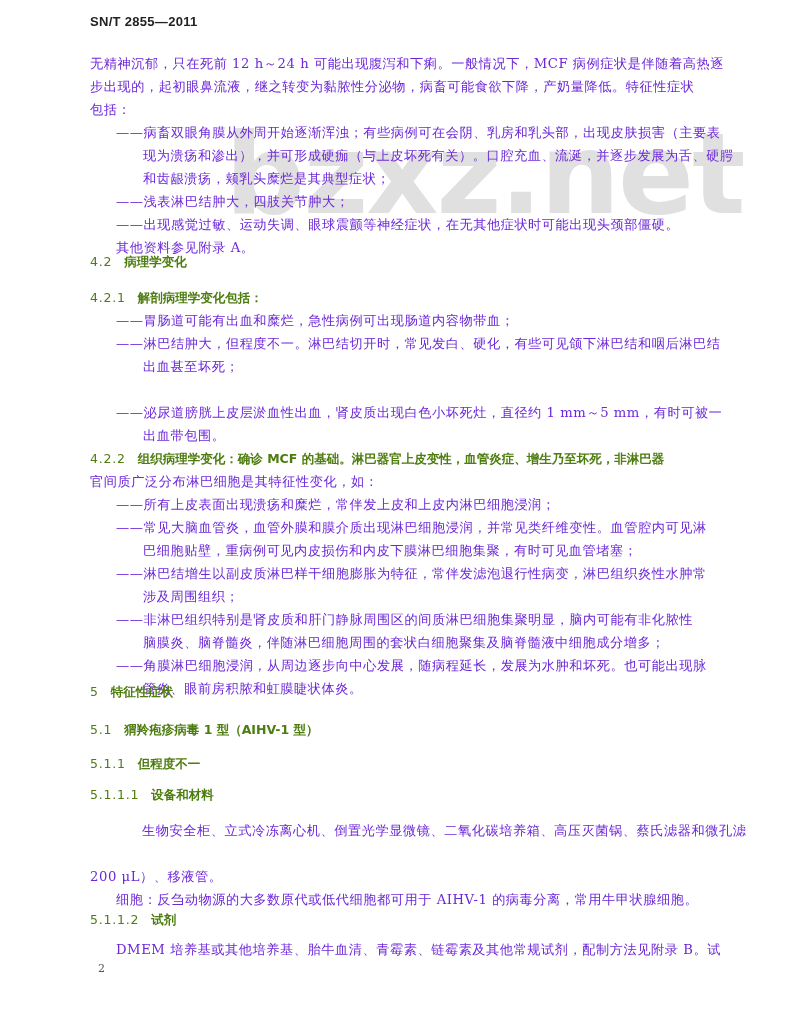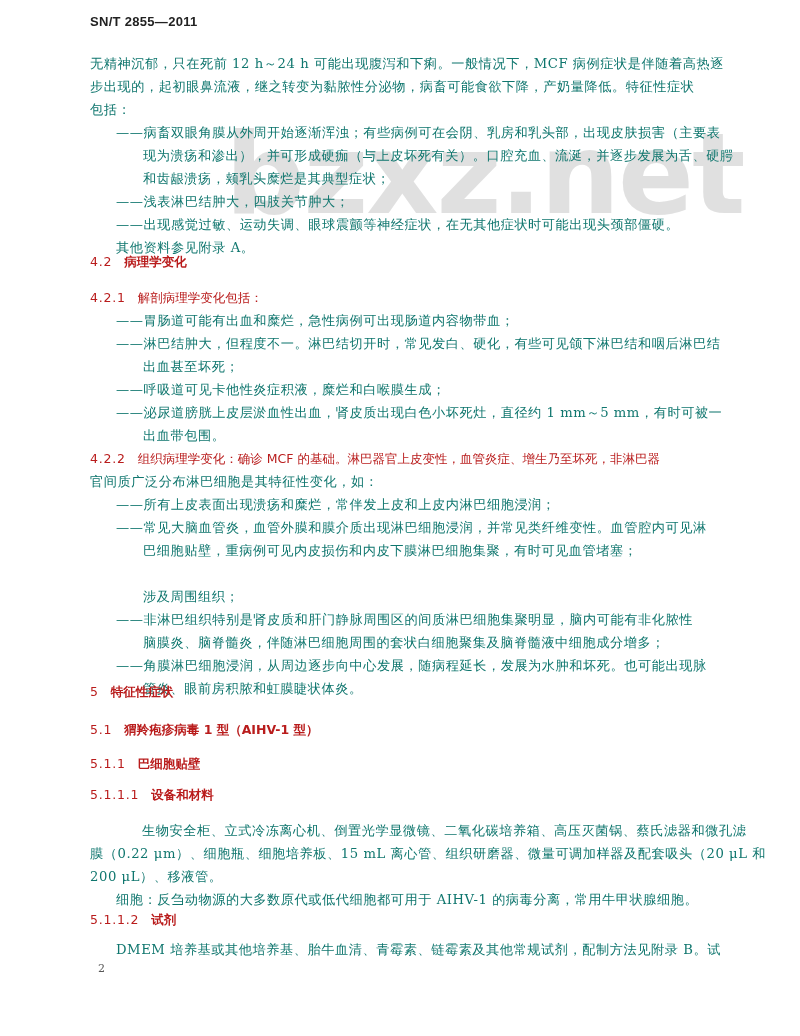--- a/index.html
+++ b/index.html
@@ -1,24 +1,24 @@
 <!DOCTYPE html>
 <html><head>
 <meta charset="utf-8">
 <style>
   html, body { margin: 0; padding: 0; background: #ffffff; }
   body { width: 800px; height: 1036px; position: relative; overflow: hidden;
          font-family: "DejaVu Serif", "Liberation Serif", serif; color: #2a2a2a; }
   .page { position: absolute; left: 0; top: 0; width: 800px; height: 1036px; }
   .header { position: absolute; left: 90px; top: 14px; font-family: "Liberation Sans", "DejaVu Sans", sans-serif;
             font-weight: bold; font-size: 13px; color: #222; letter-spacing: 0.3px; }
-  .line { position: absolute; font-size: 13.2px; line-height: 16px; white-space: nowrap; color: #0f766e; letter-spacing: 0.55px; }
-  .heading { position: absolute; font-family: "DejaVu Sans", "Liberation Sans", sans-serif; font-size: 12.5px; font-weight: bold; color: #b91c1c; white-space: nowrap; text-align: right; }
+  .line { position: absolute; font-size: 13.2px; line-height: 16px; white-space: nowrap; color: #6d28d9; letter-spacing: 0.55px; }
+  .heading { position: absolute; font-family: "DejaVu Sans", "Liberation Sans", sans-serif; font-size: 12.5px; font-weight: bold; color: #4d7c0f; white-space: nowrap; text-align: right; }
   .heading .num { display: inline-block; margin-right: 12px; font-weight: normal; letter-spacing: 0.8px; }
-  .heading.plain .label { font-weight: normal; margin-top: 20px; }
+  .heading.plain .label { font-weight: bold; margin-top: 20px; }
   .watermark { position: absolute; left: 225px; top: 118px; font-family: "DejaVu Sans", "Liberation Sans", sans-serif;
                font-weight: bold; font-size: 112px; line-height: 112px; color: #c8c8c8; opacity: 0.55; letter-spacing: -2px; pointer-events: none; }
   .pageno { position: absolute; left: 98px; top: 962px; font-size: 11px; color: #555; }
 </style>
 </head>
 <body>
 
 <div class="page">
 
   <div class="header">SN/T 2855—2011</div>
@@ -39,52 +39,51 @@
   <div class="heading" style="left:90px; top:254px;">
     <span class="num">4.2</span><span class="label">病理学变化</span>
   </div>
 
   <div class="heading plain" style="left:90px; top:290px;">
     <span class="num">4.2.1</span><span class="label">解剖病理学变化包括：</span>
   </div>
   <div class="line" style="left:116px; top:313px;">——胃肠道可能有出血和糜烂，急性病例可出现肠道内容物带血；</div>
   <div class="line" style="left:116px; top:336px;">——淋巴结肿大，但程度不一。淋巴结切开时，常见发白、硬化，有些可见颌下淋巴结和咽后淋巴结</div>
   <div class="line" style="left:143px; top:359px;">出血甚至坏死；</div>
-  <div class="line" style="left:116px; top:382px;">——呼吸道可见卡他性炎症积液，糜烂和白喉膜生成；</div>
   <div class="line" style="left:116px; top:405px;text-align:right;">——泌尿道膀胱上皮层淤血性出血，肾皮质出现白色小坏死灶，直径约 1 mm～5 mm，有时可被一</div>
   <div class="line" style="left:143px; top:428px;">出血带包围。</div>
 
   <div class="heading plain" style="left:90px; top:451px;">
     <span class="num">4.2.2</span><span class="label">组织病理学变化：确诊 MCF 的基础。淋巴器官上皮变性，血管炎症、增生乃至坏死，非淋巴器</span>
   </div>
   <div class="line" style="left:90px; top:474px;">官间质广泛分布淋巴细胞是其特征性变化，如：</div>
   <div class="line" style="left:116px; top:497px;">——所有上皮表面出现溃疡和糜烂，常伴发上皮和上皮内淋巴细胞浸润；</div>
   <div class="line" style="left:116px; top:520px;">——常见大脑血管炎，血管外膜和膜介质出现淋巴细胞浸润，并常见类纤维变性。血管腔内可见淋</div>
   <div class="line" style="left:143px; top:543px;">巴细胞贴壁，重病例可见内皮损伤和内皮下膜淋巴细胞集聚，有时可见血管堵塞；</div>
+  <div class="line" style="left:116px; top:566px;">——淋巴结增生以副皮质淋巴样干细胞膨胀为特征，常伴发滤泡退行性病变，淋巴组织炎性水肿常</div>
   <div class="line" style="left:143px; top:589px;">涉及周围组织；</div>
   <div class="line" style="left:143px; top:635px;">脑膜炎、脑脊髓炎，伴随淋巴细胞周围的套状白细胞聚集及脑脊髓液中细胞成分增多；</div>
   <div class="line" style="left:116px; top:612px;">——非淋巴组织特别是肾皮质和肝门静脉周围区的间质淋巴细胞集聚明显，脑内可能有非化脓性</div>
   <div class="line" style="left:116px; top:658px;">——角膜淋巴细胞浸润，从周边逐步向中心发展，随病程延长，发展为水肿和坏死。也可能出现脉</div>
   <div class="line" style="left:143px; top:681px;font-family:Liberation Serif, serif;">管炎、眼前房积脓和虹膜睫状体炎。</div>
 
   <div class="heading" style="left:90px; top:684px;">
     <span class="num">5</span><span class="label">特征性症状</span>
   </div>
   <div class="heading" style="left:90px; top:722px;">
     <span class="num">5.1</span><span class="label">猬羚疱疹病毒 1 型（AIHV-1 型）</span>
   </div>
   <div class="heading" style="left:90px; top:756px;">
-    <span class="num">5.1.1</span><span class="label">巴细胞贴壁</span>
+    <span class="num">5.1.1</span><span class="label">但程度不一</span>
   </div>
   <div class="heading" style="left:90px; top:787px;">
     <span class="num">5.1.1.1</span><span class="label">设备和材料</span>
   </div>
 
   <div class="line" style="left:116px; top:823px;margin-left:26px;">生物安全柜、立式冷冻离心机、倒置光学显微镜、二氧化碳培养箱、高压灭菌锅、蔡氏滤器和微孔滤</div>
-  <div class="line" style="left:90px; top:846px;">膜（0.22 μm）、细胞瓶、细胞培养板、15 mL 离心管、组织研磨器、微量可调加样器及配套吸头（20 μL 和</div>
   <div class="line" style="left:90px; top:869px;">200 μL）、移液管。</div>
   <div class="line" style="left:116px; top:892px;">细胞：反刍动物源的大多数原代或低代细胞都可用于 AIHV-1 的病毒分离，常用牛甲状腺细胞。</div>
 
   <div class="heading" style="left:90px; top:912px;">
     <span class="num">5.1.1.2</span><span class="label">试剂</span>
   </div>
   <div class="line" style="left:116px; top:942px;">DMEM 培养基或其他培养基、胎牛血清、青霉素、链霉素及其他常规试剂，配制方法见附录 B。试</div>
 
   <div class="pageno">2</div>
 </div>

